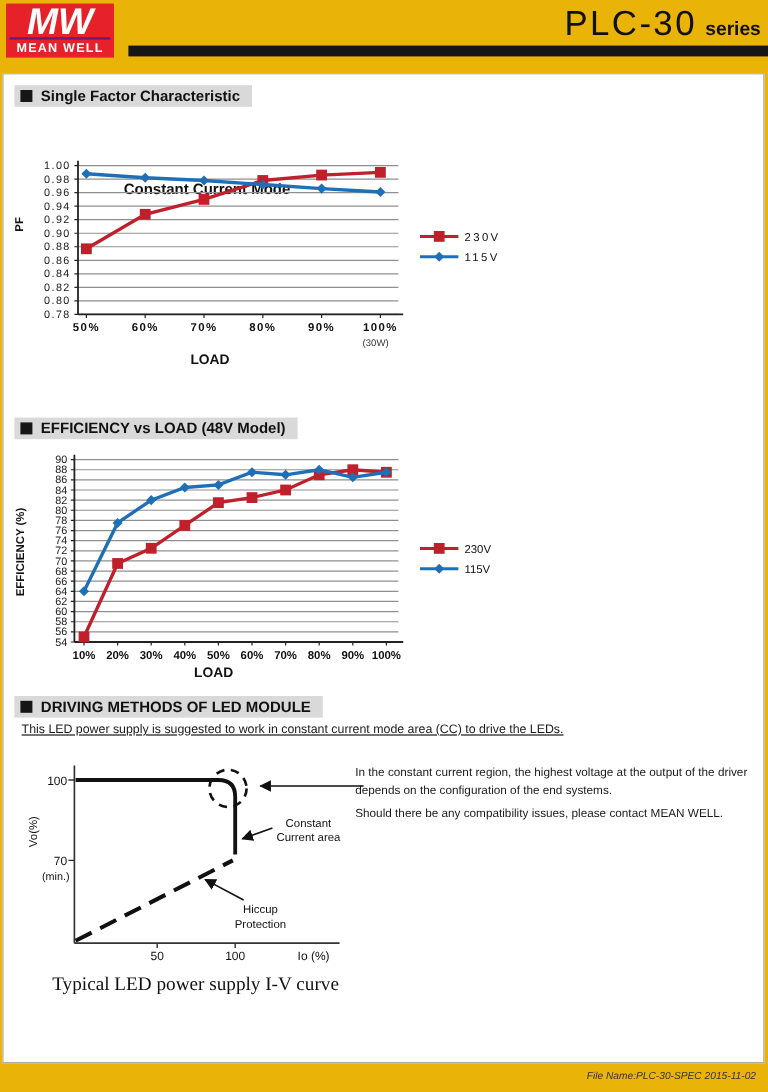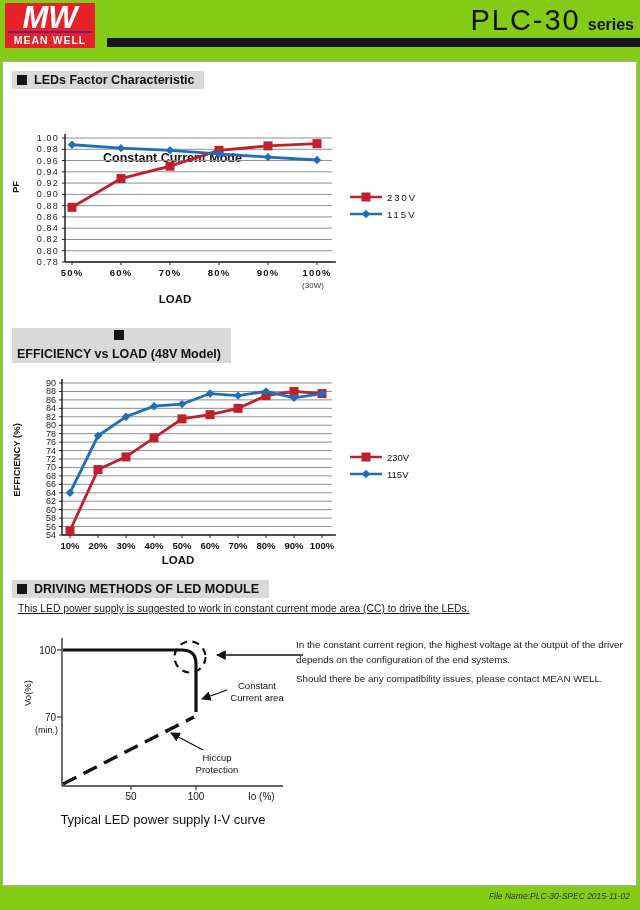--- a/index.html
+++ b/index.html
@@ -1,17 +1,17 @@
 <!DOCTYPE html>
 <html><head>
 <meta charset="utf-8">
 <style>
   * { margin:0; padding:0; box-sizing:border-box; }
   body { background:#fff; font-family:"Liberation Sans", sans-serif; }
-  #page { position:relative; width:640px; height:910px; background:#84cc16; overflow:hidden; }
+  #page { position:relative; width:640px; height:910px; background:#eab308; overflow:hidden; }
   svg { font-family:"Liberation Sans", sans-serif; position:absolute; }
 
   
   .logo { position:absolute; left:5px; top:3px; width:90px; height:45px; background:#e62129; }
   .logo-mw { position:absolute; top:-3px; left:0; right:0; text-align:center; color:#fff;
              font-weight:bold; font-style:italic; font-size:31px; letter-spacing:0px; }
   .logo-name { position:absolute; left:3px; right:3px; bottom:2px; border-top:2px solid #701a75;
                color:#fff; font-weight:bold; font-size:10.5px; text-align:center; letter-spacing:1px; padding-top:1px; }
   .doc-title { position:absolute; left:108px; top:20px; font-size:13.5px; font-weight:bold; color:#111; }
   .hdr-bar { position:absolute; left:107px; top:38px; width:533px; height:9px; background:#161616; }
@@ -24,21 +24,21 @@
 
   .sec-heading { position:absolute; display:inline-flex; align-items:center; gap:7px;
                  background:#d9d9d9; padding:2px 10px 2px 5px; font-weight:bold; font-size:12.5px; color:#111; }
   .sq { width:10px; height:10px; background:#161616; flex:none; }
 
   .chart-title { position:absolute; left:40px; top:107px; width:265px; text-align:center;
                  font-weight:bold; font-size:12.5px; color:#111;margin-top:44px; }
   .body-text { position:absolute; font-size:10.3px; color:#1a1a1a; }
   .notes { position:absolute; left:296px; top:638px; width:336px; font-size:9.8px; color:#1a1a1a; line-height:1.5; }
   .notes p + p { margin-top:5px; }
-  .caption { position:absolute; left:28px; top:812px; width:270px; text-align:center; font-size:13px; color:#111; }
+  .caption { position:absolute; left:28px; top:812px; width:270px; text-align:center; font-size:16px; color:#111;font-family:Liberation Serif, serif; }
   .footer { position:absolute; right:10px; top:891px; font-size:8.5px; font-style:italic; color:#333; }
 </style>
 </head>
 <body>
 
 <div id="page">
 
   <div class="logo">
     <div class="logo-mw">MW</div>
     <div class="logo-name">MEAN WELL</div>
@@ -46,21 +46,21 @@
   <div class="hdr-bar"></div>
   <div class="product">
     <span class="product-name">PLC-30</span>
     <span class="product-suffix">series</span>
   </div>
 
   <div class="frame"></div>
 
   <div class="sec-heading" style="left:12px; top:71px;">
     <span class="sq"></span>
-    <span>LEDs Factor Characteristic</span>
+    <span>Single Factor Characteristic</span>
   </div>
   <div class="chart-title">Constant Current Mode</div>
   <svg style="left:0; top:126px;" width="640" height="185">
       <line x1="65" y1="136" x2="332" y2="136" stroke="#8f8f8f" stroke-width="1"></line>
       <line x1="62" y1="136" x2="65" y2="136" stroke="#222" stroke-width="1"></line>
       <text x="59" y="139" text-anchor="end" font-size="9" fill="#1a1a1a" letter-spacing="1.2">0.78</text>
       <line x1="65" y1="124.72727272727272" x2="332" y2="124.72727272727272" stroke="#8f8f8f" stroke-width="1"></line>
       <line x1="62" y1="124.72727272727272" x2="65" y2="124.72727272727272" stroke="#222" stroke-width="1"></line>
       <text x="59" y="127.72727272727272" text-anchor="end" font-size="9" fill="#1a1a1a" letter-spacing="1.2">0.80</text>
       <line x1="65" y1="113.45454545454544" x2="332" y2="113.45454545454544" stroke="#8f8f8f" stroke-width="1"></line>
@@ -125,21 +125,21 @@
       <polygon points="268,26.963636363636372 272.2,31.16363636363637 268,35.363636363636374 263.8,31.16363636363637" fill="#1e6fb8"></polygon>
       <polygon points="317,29.781818181818213 321.2,33.98181818181821 317,38.181818181818215 312.8,33.98181818181821" fill="#1e6fb8"></polygon>
       <line x1="350" y1="71" x2="382" y2="71" stroke="#c0202c" stroke-width="2.5"></line>
       <rect x="361.5" y="66.5" width="9" height="9" fill="#c0202c"></rect>
       <text x="387" y="74.5" font-size="9.5" fill="#111" letter-spacing="2">230V</text>
       <line x1="350" y1="88" x2="382" y2="88" stroke="#1e6fb8" stroke-width="2.5"></line>
       <polygon points="366,83.8 370.2,88 366,92.2 361.8,88" fill="#1e6fb8"></polygon>
       <text x="387" y="91.5" font-size="9.5" fill="#111" letter-spacing="2">115V</text>
     </svg>
 
-  <div class="sec-heading" style="left:12px; top:328px;flex-direction:column;">
+  <div class="sec-heading" style="left:12px; top:348px;">
     <span class="sq"></span>
     <span>EFFICIENCY vs LOAD (48V Model)</span>
   </div>
   <svg style="left:0; top:374px;" width="640" height="200">
       <line x1="62" y1="161" x2="332" y2="161" stroke="#8f8f8f" stroke-width="1"></line>
       <line x1="59" y1="161" x2="62" y2="161" stroke="#222" stroke-width="1"></line>
       <text x="56" y="164" text-anchor="end" font-size="9" fill="#1a1a1a" letter-spacing="0">54</text>
       <line x1="62" y1="152.55555555555554" x2="332" y2="152.55555555555554" stroke="#8f8f8f" stroke-width="1"></line>
       <line x1="59" y1="152.55555555555554" x2="62" y2="152.55555555555554" stroke="#222" stroke-width="1"></line>
       <text x="56" y="155.55555555555554" text-anchor="end" font-size="9" fill="#1a1a1a" letter-spacing="0">56</text>

